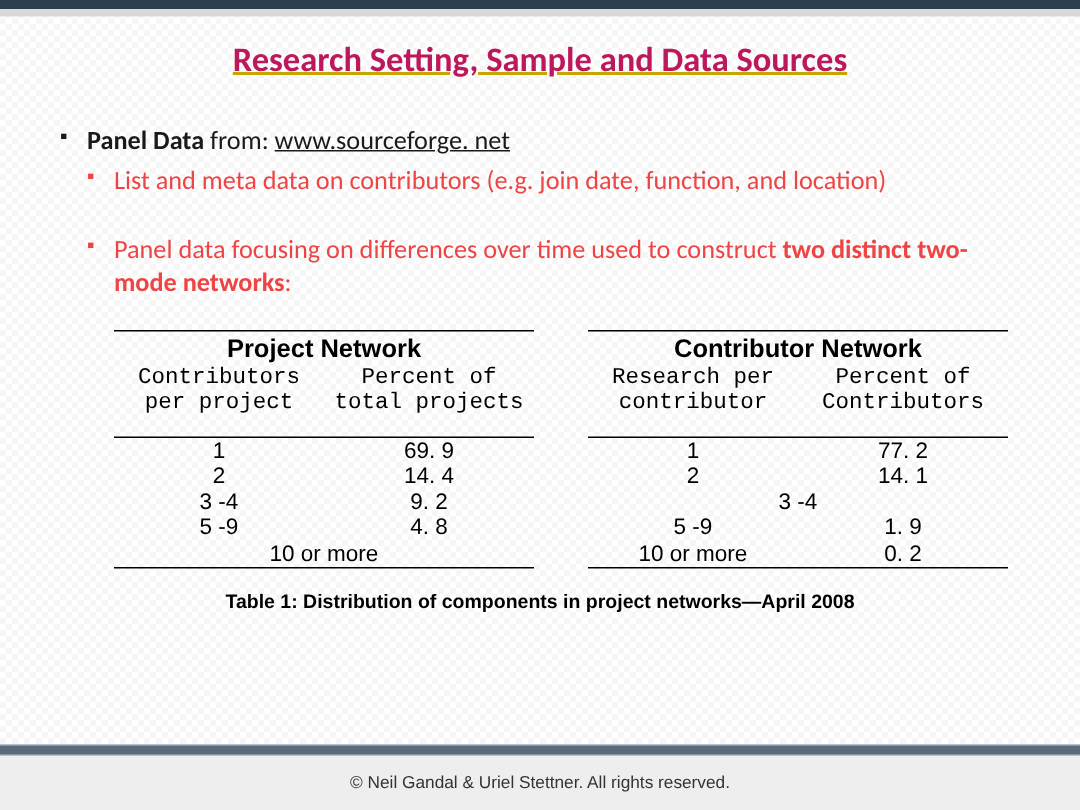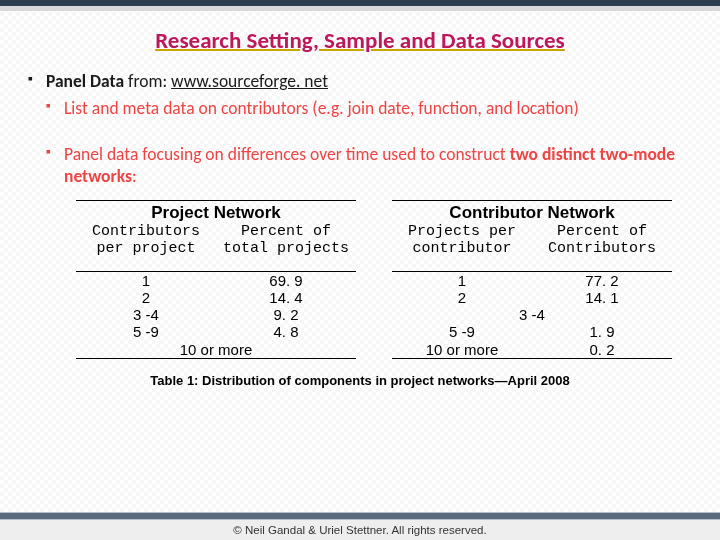--- a/index.html
+++ b/index.html
@@ -18,42 +18,42 @@
   .title {
     text-align: center;
     font-weight: 700;
     font-size: 23px;
     color: #be185d;
     padding-top: 26px;
     padding-bottom: 10px;
   }
   .title .under { text-decoration: underline; text-decoration-color: #c7a600; text-decoration-thickness: 1.5px; }
   .content { padding: 6px 28px 0 28px; }
-  ul.lvl1 { list-style: none; padding: 0; margin: 0; }
+  ul.lvl1 { list-style: none; padding: 0; margin: 12px; }
   ul.lvl1 > li { position: relative; padding-left: 18px; margin-bottom: 4px; font-size: 17.5px; color: #1a1a1a; line-height: 1.3; }
   ul.lvl1 > li::before { content: "▪"; position: absolute; left: 0; top: 0; font-size: 14px; }
   ul.lvl2 { list-style: none; padding: 0; margin: 4px 0 0 0; }
   ul.lvl2 > li { position: relative; padding-left: 18px; margin-bottom: 3px; font-size: 17.5px; color: #ef4444; line-height: 1.3; }
   ul.lvl2 > li::before { content: "▪"; position: absolute; left: 0; top: 0; font-size: 14px; }
   .b { font-weight: 700; }
   .ulink { text-decoration: underline; }
   .spacer { height: 16px; }
   .tables { display: flex; gap: 36px; justify-content: center; padding: 8px 20px 0 48px; }
   .tbl { flex: 1 1 0; }
   .tbl-title { text-align: center; font-weight: 700; font-size: 17px; font-family: Arial, sans-serif; border-top: 1.5px solid #000; padding-top: 2px; }
   .tbl-head { display: flex; }
   .tbl-head > div { flex: 1 1 0; text-align: center; font-size: 15px; font-family: Liberation Mono, monospace; line-height: 1.15; padding-bottom: 13px; border-bottom: 1.5px solid #000; }
   .tbl-body { }
   .tbl-row { display: flex; }
   .tbl-row > div { flex: 1 1 0; text-align: center; font-size: 15px; font-family: Arial, sans-serif; line-height: 1.15; }
   .tbl-row.last > div { border-bottom: 1.5px solid #000; }
   .caption { text-align: center; font-size: 13px; font-weight: 700; font-family: Arial, sans-serif; padding-top: 14px; }
   .footer { position: absolute; bottom: 0; left: 0; right: 0; }
   .footer .bluebar { height: 8px; background: #586a7c; border-top: 1px solid #b7c0c9; border-bottom: 1px solid #b7c0c9; }
-  .footer .graybar { height: 20px; background: #eeeeee; display: flex; align-items: center; justify-content: center; font-size: 11.5px; font-family: Arial, sans-serif; color: #333; }
+  .footer .graybar { height: 36px; background: #eeeeee; display: flex; align-items: center; justify-content: center; font-size: 11.5px; font-family: Arial, sans-serif; color: #333; }
 </style>
 </head>
 <body>
 
 <div class="topbars">
   <div class="bar-dark"></div>
   <div class="bar-light"></div>
 </div>
 
 <div class="title">
@@ -102,21 +102,21 @@
           </div>
         <div class="tbl-row last">
             <div>10 or more</div>
           </div>
       </div>
     </div>
 
     <div class="tbl">
       <div class="tbl-title">Contributor Network</div>
       <div class="tbl-head">
-        <div><span>Projects per</span><br><span>contributor</span></div>
+        <div><span>Research per</span><br><span>contributor</span></div>
         <div><span>Percent of</span><br><span>Contributors</span></div>
       </div>
       <div class="tbl-body">
         <div class="tbl-row">
             <div>1</div>
             <div>77. 2</div>
           </div>
         <div class="tbl-row">
             <div>2</div>
             <div>14. 1</div>

